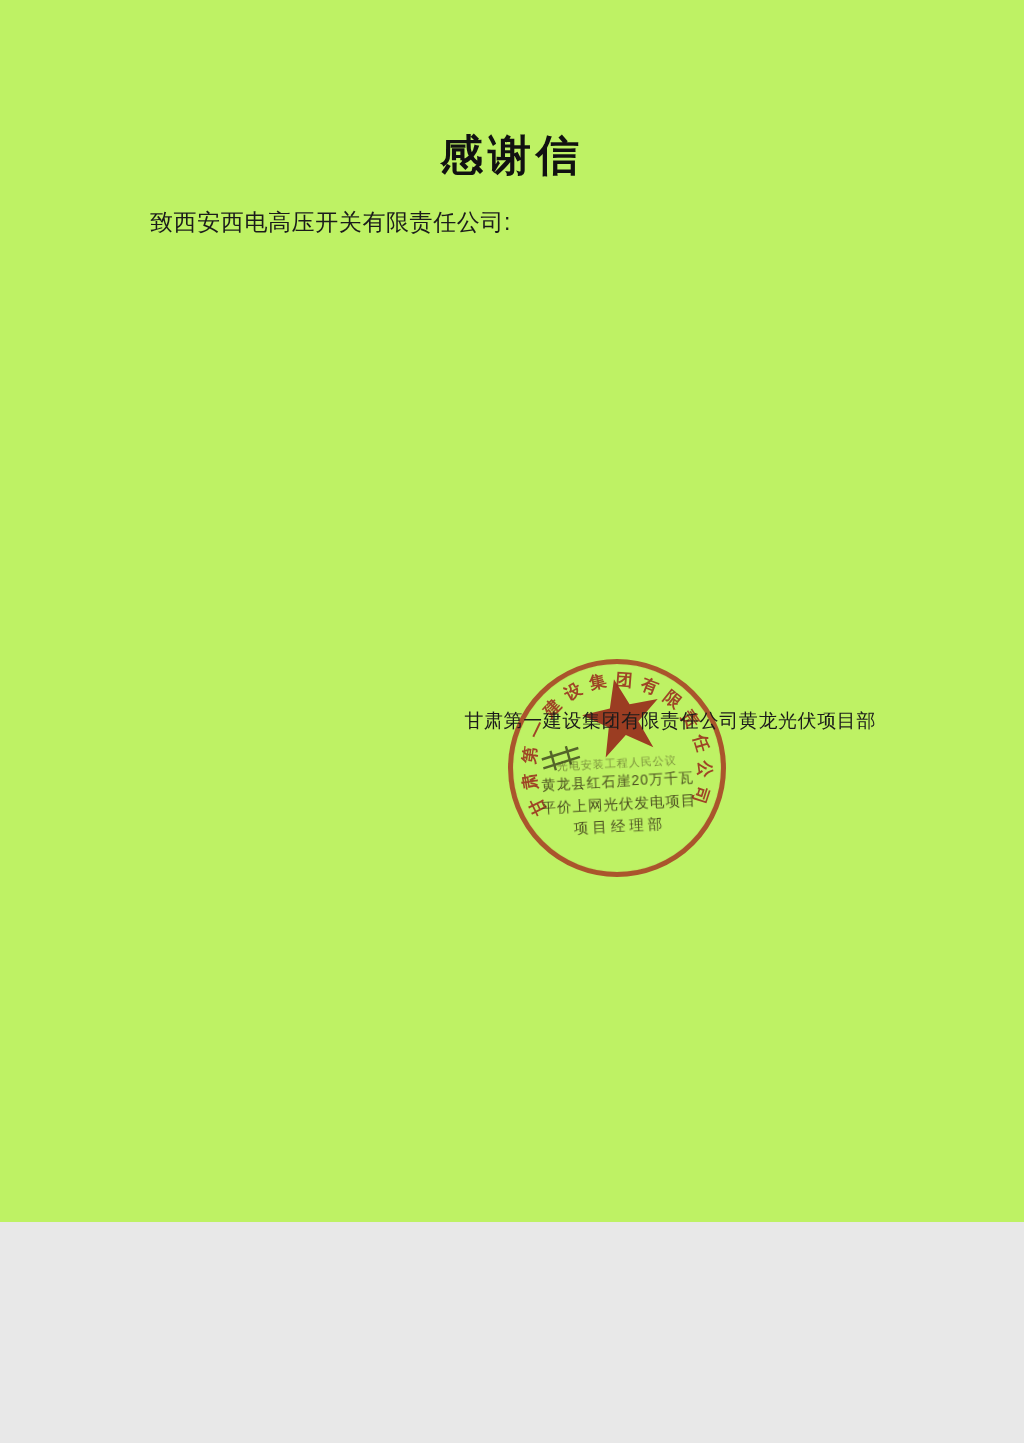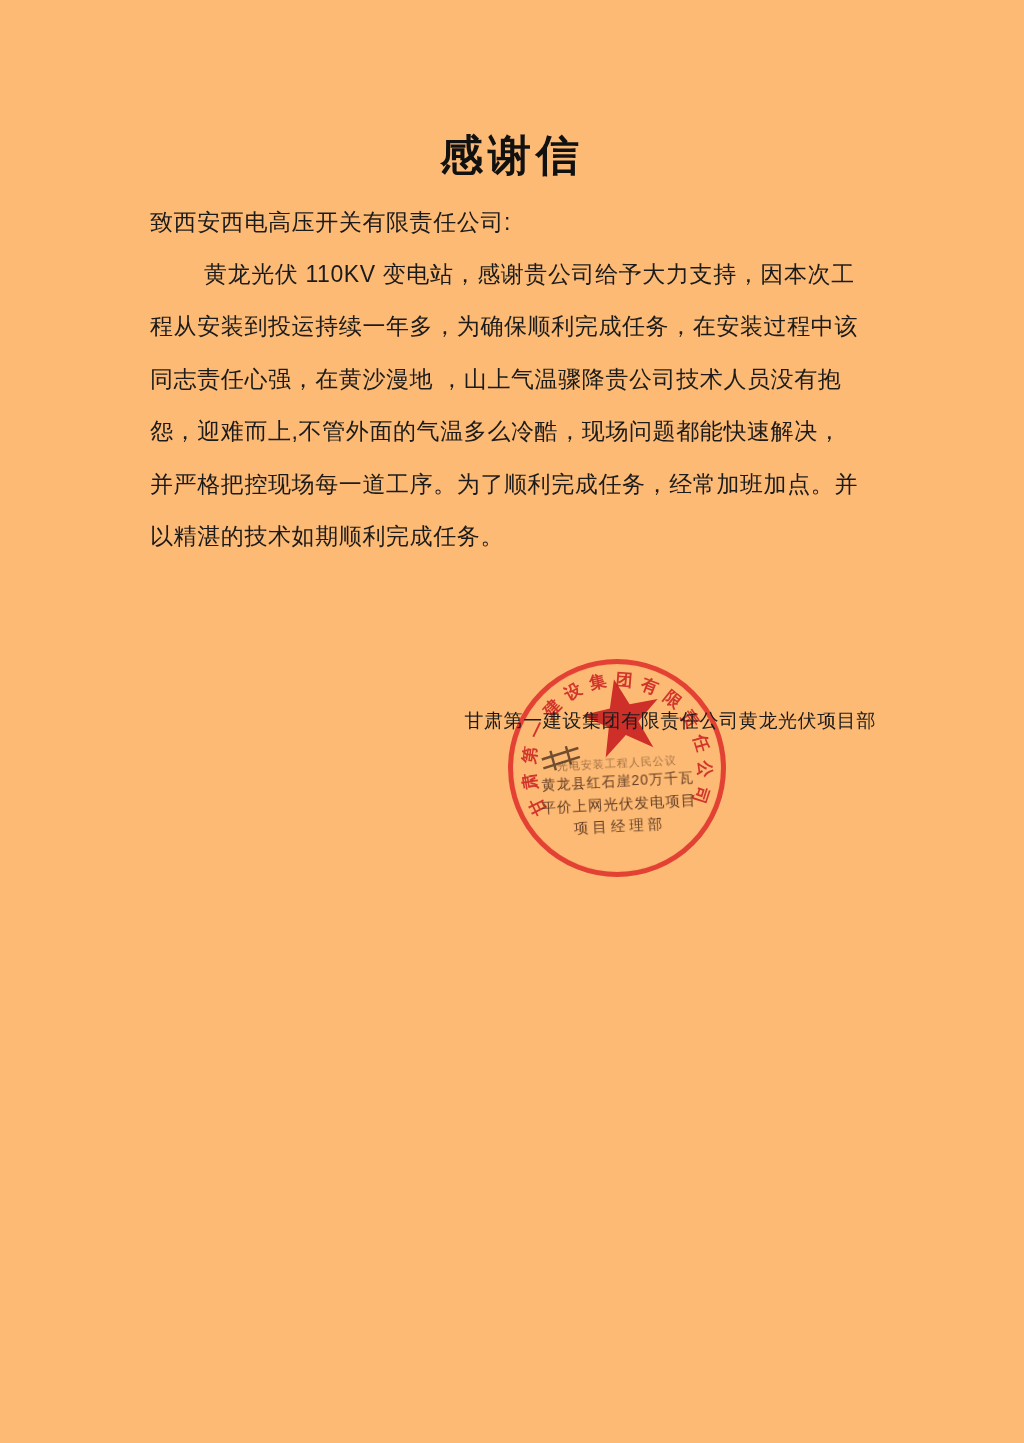--- a/index.html
+++ b/index.html
@@ -1,20 +1,20 @@
 <!DOCTYPE html>
 <html><head>
 <meta charset="utf-8">
 <style>
   html,body { margin:0; padding:0; background:#e8e8e8; }
   .page {
     position:relative;
-    width:1024px; height:1443px;
+    width:1024px; height:1222px;
     margin:0 auto;
-    background:#fdba74;
+    background:#bef264;
     overflow:hidden;
     font-family:"Liberation Sans", sans-serif;
     color:#1b1b1b;
   }
   .doc-title {
     position:absolute; top:127px; left:0; width:100%;
     text-align:center;
     font-size:43px; font-weight:700; letter-spacing:5px;
     color:#111;
   }
@@ -75,28 +75,20 @@
 
 <div class="page">
 
   <div class="doc-title">感谢信</div>
 
   <div class="body-text">
     <div class="salutation">
       <div class="tline">致西安西电高压开关有限责任公司:</div>
     </div>
     <div class="para">
-        <div class="tline indent">黄龙光伏 110KV 变电站，感谢贵公司给予大力支持，因本次工</div>
-        <div class="tline">程从安装到投运持续一年多，为确保顺利完成任务，在安装过程中该</div>
-        <div class="tline">同志责任心强，在黄沙漫地 ，山上气温骤降贵公司技术人员没有抱</div>
-        <div class="tline">怨，迎难而上,不管外面的气温多么冷酷，现场问题都能快速解决，</div>
-        <div class="tline">并严格把控现场每一道工序。为了顺利完成任务，经常加班加点。并</div>
-        <div class="tline">以精湛的技术如期顺利完成任务。</div>
-      </div>
-    <div class="para">
       </div>
   </div>
 
   <div class="seal">
     <div class="seal-ring"></div>
 
     <div class="seal-arc">
         <span class="arc-char" style="transform: translate(-50%, -50%) rotate(-112deg) translateY(-88px);">甘</span>
         <span class="arc-char" style="transform: translate(-50%, -50%) rotate(-94.7692deg) translateY(-88px);">肃</span>
         <span class="arc-char" style="transform: translate(-50%, -50%) rotate(-77.5385deg) translateY(-88px);">第</span>

